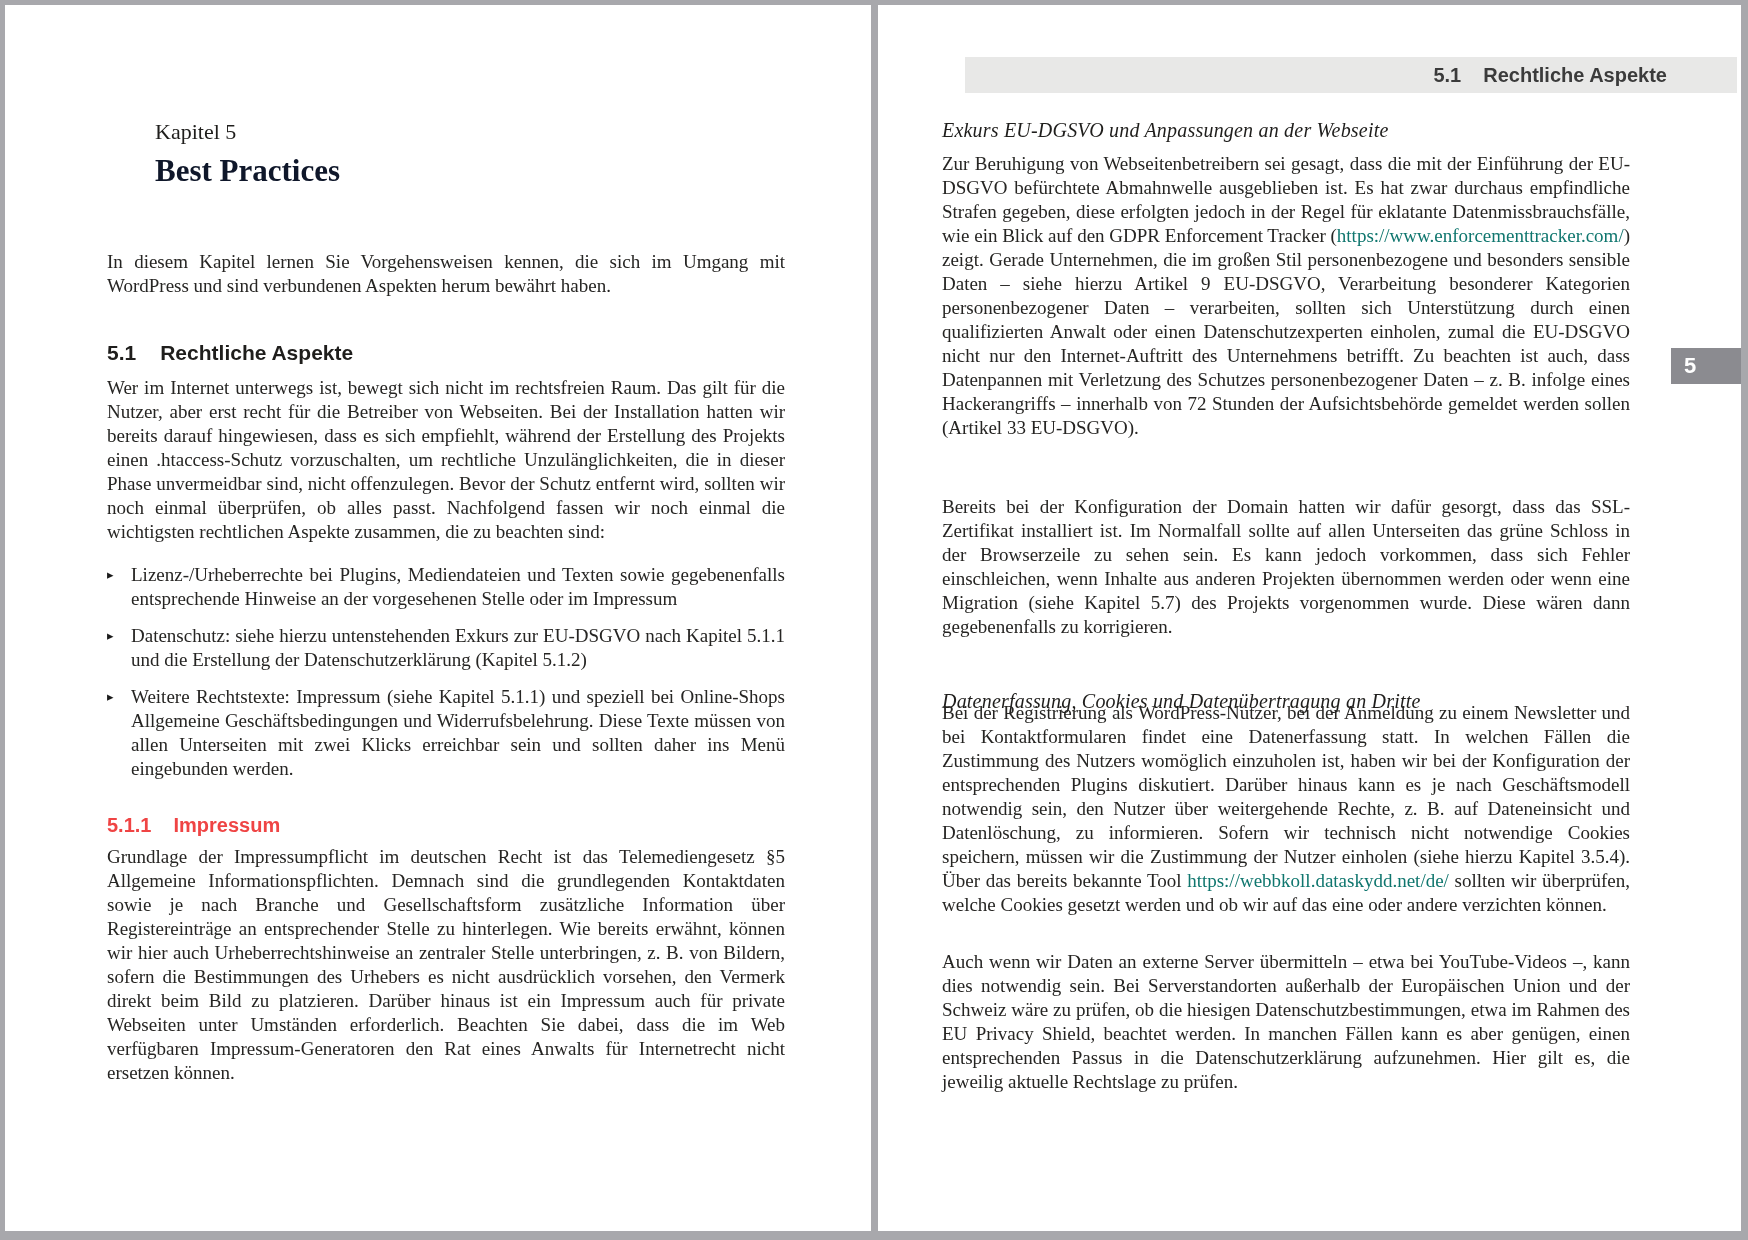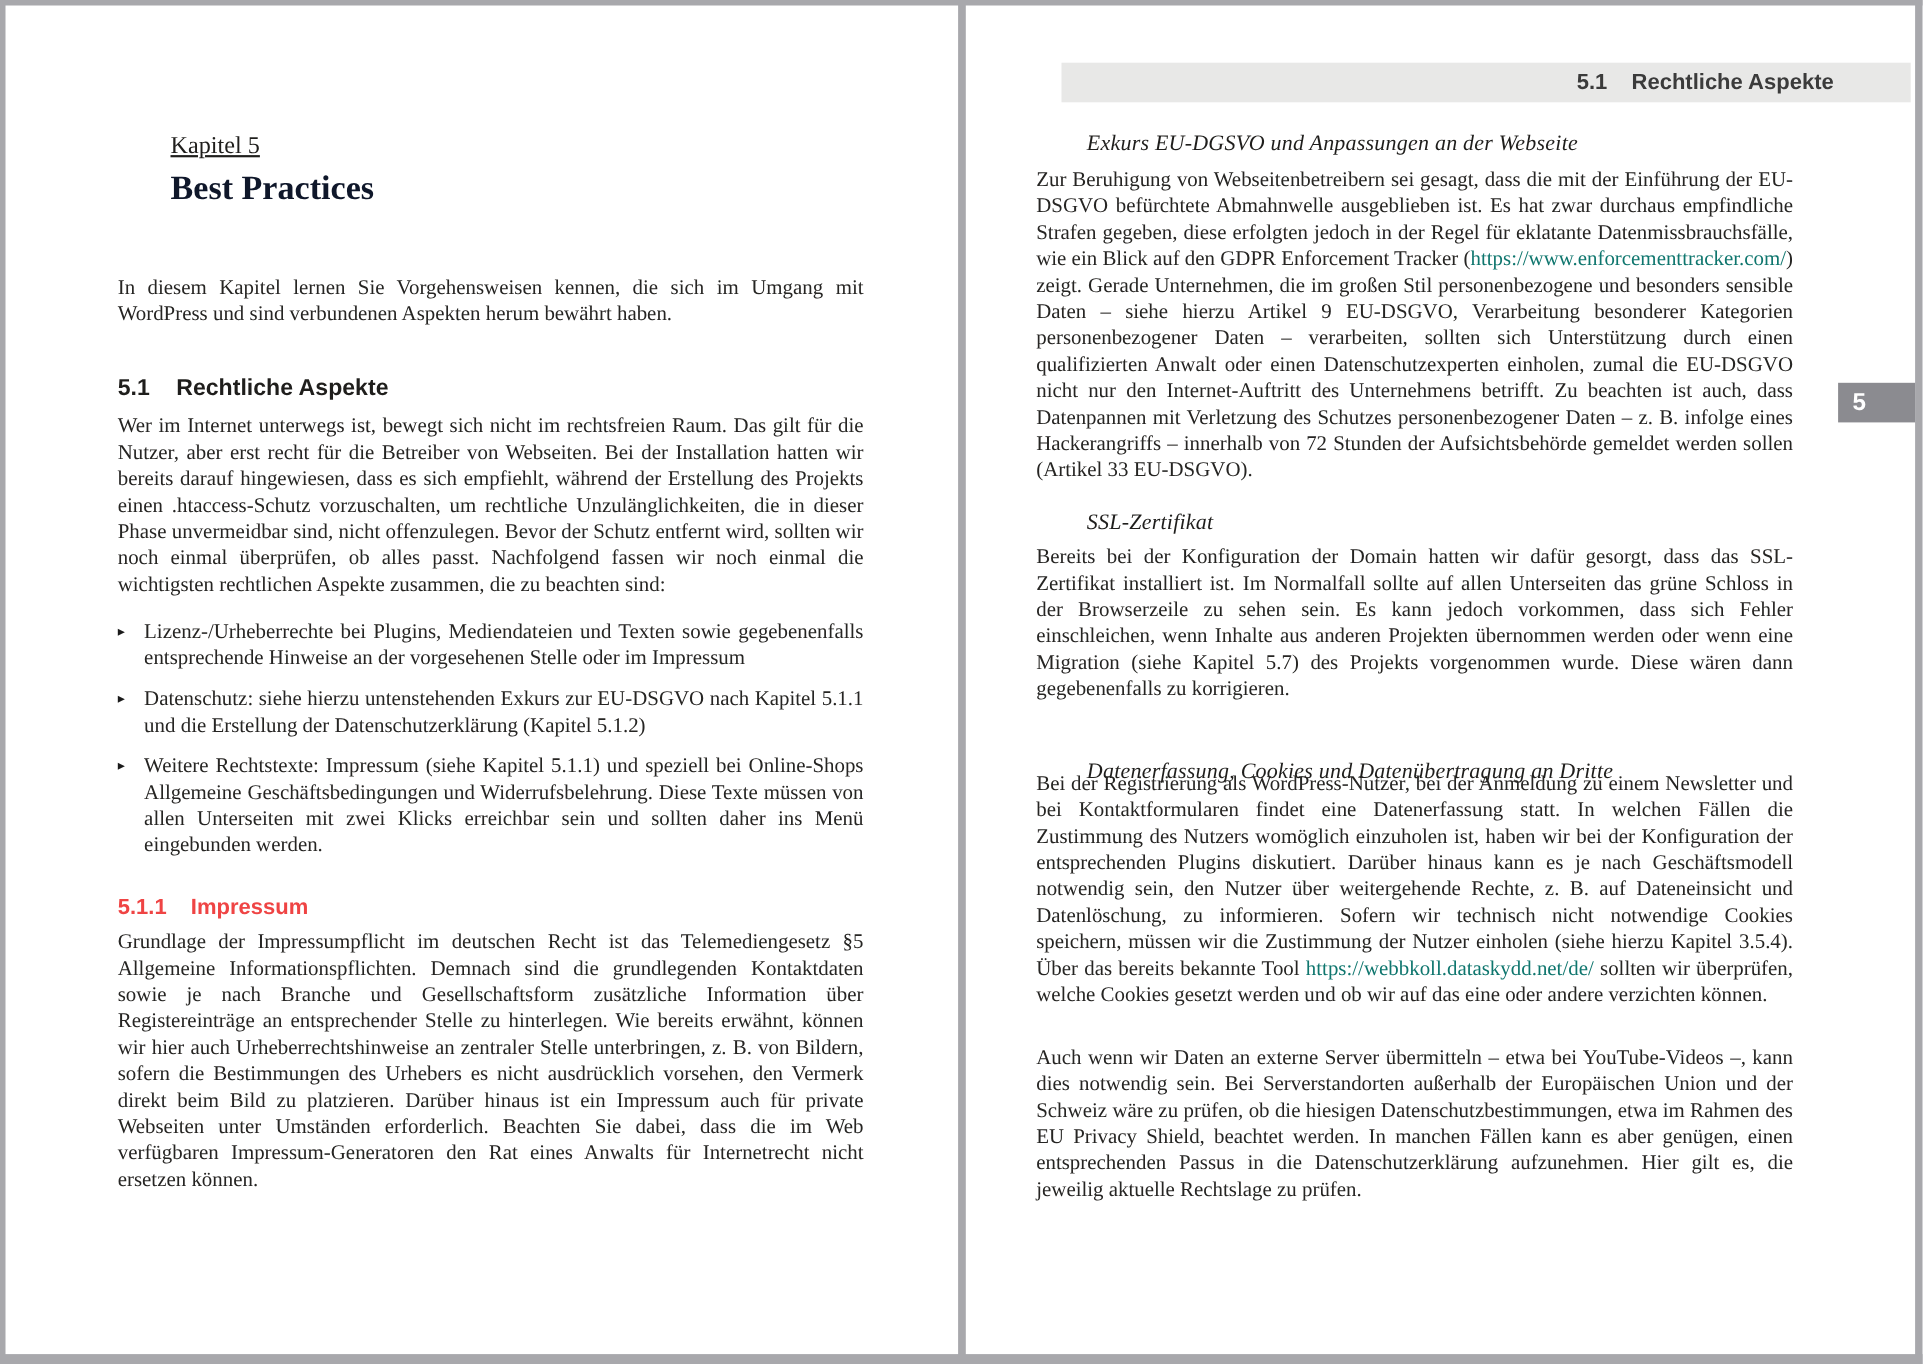--- a/index.html
+++ b/index.html
@@ -25,21 +25,21 @@
     text-align:justify;
     color:#262523;
     letter-spacing:0;
   }
   .kicker{font:22px/28px "Liberation Serif", serif;color:#1f1e1c;}
   .chapter-title{font:700 31px/38px "Liberation Serif", serif;color:#0f172a;}
   .h-sans{font:700 21px/26px "Liberation Sans", sans-serif;color:#1f1e1c;}
   .h-sans .sec-num{display:inline-block;margin-right:24px;}
   .h-sans-small{font:700 20px/25px "Liberation Sans", sans-serif;color:#ef4444;}
   .h-sans-small .sec-num{display:inline-block;margin-right:22px;}
-  .h-italic{font:italic 20px/25px "Liberation Serif", serif;color:#1f1e1c;letter-spacing:0.2px;margin-left:46px;}
+  .h-italic{font:italic 20px/25px "Liberation Serif", serif;color:#1f1e1c;letter-spacing:0.2px;}
   .bullet-item{position:relative;padding-left:24px;margin-bottom:13px;}
   .bullet-marker{
     position:absolute;left:0;top:3px;
     font-family:"DejaVu Sans", sans-serif;
     font-size:13px;line-height:18px;color:#1a1a1a;
   }
   .link{color:#0f766e;text-decoration:none;}
   #running-header{
     background:#e8e8e7;
     text-align:right;
@@ -68,21 +68,21 @@
 <div id="canvas">
 
   <div class="frame" id="frame-top"></div>
   <div class="frame" id="frame-bottom"></div>
   <div class="frame" id="frame-left"></div>
   <div class="frame" id="frame-right"></div>
   <div class="frame" id="gutter"></div>
 
   <div class="abs" style="left:5px;top:5px;width:866px;height:1226px;">
 
-    <div class="abs kicker" style="left:150px;top:113px;width:500px;text-decoration:underline;">Kapitel 5</div>
+    <div class="abs kicker" style="left:150px;top:113px;width:500px;">Kapitel 5</div>
 
     <div class="abs chapter-title" style="left:150px;top:147px;width:560px;">Best Practices</div>
 
     <p class="abs body-text" style="left:102px;top:245px;width:678px;margin:0;">In diesem Kapitel lernen Sie Vorgehensweisen kennen, die sich im Umgang mit WordPress und sind verbundenen Aspekten herum bewährt haben.</p>
 
     <div class="abs h-sans" style="left:102px;top:335px;width:678px;">
       <span class="sec-num">5.1</span><span>Rechtliche Aspekte</span>
     </div>
 
     <p class="abs body-text" style="left:102px;top:371px;width:678px;margin:0;">Wer im Internet unterwegs ist, bewegt sich nicht im rechtsfreien Raum. Das gilt für die Nutzer, aber erst recht für die Betreiber von Webseiten. Bei der Installation hatten wir bereits darauf hingewiesen, dass es sich empfiehlt, während der Erstellung des Projekts einen .htaccess-Schutz vorzuschalten, um rechtliche Unzulänglichkeiten, die in dieser Phase unvermeidbar sind, nicht offenzulegen. Bevor der Schutz entfernt wird, sollten wir noch einmal überprüfen, ob alles passt. Nachfolgend fassen wir noch einmal die wichtigsten rechtlichen Aspekte zusammen, die zu beachten sind:</p>
@@ -111,21 +111,20 @@
     <div class="abs" id="running-header" style="left:87px;top:52px;width:772px;height:36px;">
       <span class="sec-num">5.1</span><span>Rechtliche Aspekte</span>
     </div>
 
     <div class="abs" id="chapter-tab" style="left:793px;top:343px;width:70px;height:36px;">5</div>
 
     <div class="abs h-italic" style="left:64px;top:113px;width:688px;">Exkurs EU-DGSVO und Anpassungen an der Webseite</div>
 
     <p class="abs body-text" style="left:64px;top:147px;width:688px;margin:0;"><span>Zur Beruhigung von Webseitenbetreibern sei gesagt, dass die mit der Einführung der EU-DSGVO befürchtete Abmahnwelle ausgeblieben ist. Es hat zwar durchaus empfindliche Strafen gegeben, diese erfolgten jedoch in der Regel für eklatante Datenmissbrauchsfälle, wie ein Blick auf den GDPR Enforcement Tracker (</span><a class="link" href="#">https://www.enforcementtracker.com/</a><span>) zeigt. Gerade Unternehmen, die im großen Stil personenbezogene und besonders sensible Daten – siehe hierzu Artikel 9 EU-DSGVO, Verarbeitung besonderer Kategorien personenbezogener Daten – verarbeiten, sollten sich Unterstützung durch einen qualifizierten Anwalt oder einen Datenschutzexperten einholen, zumal die EU-DSGVO nicht nur den Internet-Auftritt des Unternehmens betrifft. Zu beachten ist auch, dass Datenpannen mit Verletzung des Schutzes personenbezogener Daten – z. B. infolge eines Hackerangriffs – innerhalb von 72 Stunden der Aufsichtsbehörde gemeldet werden sollen (Artikel 33 EU-DSGVO).</span></p>
 
-    <div class="abs h-italic" style="left:64px;top:458px;width:688px;">SSL-Zertifikat</div>
 
     <p class="abs body-text" style="left:64px;top:490px;width:688px;margin:0;">Bereits bei der Konfiguration der Domain hatten wir dafür gesorgt, dass das SSL-Zertifikat installiert ist. Im Normalfall sollte auf allen Unterseiten das grüne Schloss in der Browserzeile zu sehen sein. Es kann jedoch vorkommen, dass sich Fehler einschleichen, wenn Inhalte aus anderen Projekten übernommen werden oder wenn eine Migration (siehe Kapitel 5.7) des Projekts vorgenommen wurde. Diese wären dann gegebenenfalls zu korrigieren.</p>
 
     <div class="abs h-italic" style="left:64px;top:684px;width:688px;">Datenerfassung, Cookies und Datenübertragung an Dritte</div>
 
     <p class="abs body-text" style="left:64px;top:696px;width:688px;margin:0;"><span>Bei der Registrierung als WordPress-Nutzer, bei der Anmeldung zu einem Newsletter und bei Kontaktformularen findet eine Datenerfassung statt. In welchen Fällen die Zustimmung des Nutzers womöglich einzuholen ist, haben wir bei der Konfiguration der entsprechenden Plugins diskutiert. Darüber hinaus kann es je nach Geschäftsmodell notwendig sein, den Nutzer über weitergehende Rechte, z. B. auf Dateneinsicht und Datenlöschung, zu informieren. Sofern wir technisch nicht notwendige Cookies speichern, müssen wir die Zustimmung der Nutzer einholen (siehe hierzu Kapitel 3.5.4). Über das bereits bekannte Tool </span><a class="link" href="#">https://webbkoll.dataskydd.net/de/</a><span> sollten wir überprüfen, welche Cookies gesetzt werden und ob wir auf das eine oder andere verzichten können.</span></p>
 
     <p class="abs body-text" style="left:64px;top:945px;width:688px;margin:0;">Auch wenn wir Daten an externe Server übermitteln – etwa bei YouTube-Videos –, kann dies notwendig sein. Bei Serverstandorten außerhalb der Europäischen Union und der Schweiz wäre zu prüfen, ob die hiesigen Datenschutzbestimmungen, etwa im Rahmen des EU Privacy Shield, beachtet werden. In manchen Fällen kann es aber genügen, einen entsprechenden Passus in die Datenschutzerklärung aufzunehmen. Hier gilt es, die jeweilig aktuelle Rechtslage zu prüfen.</p>
 
   </div>

